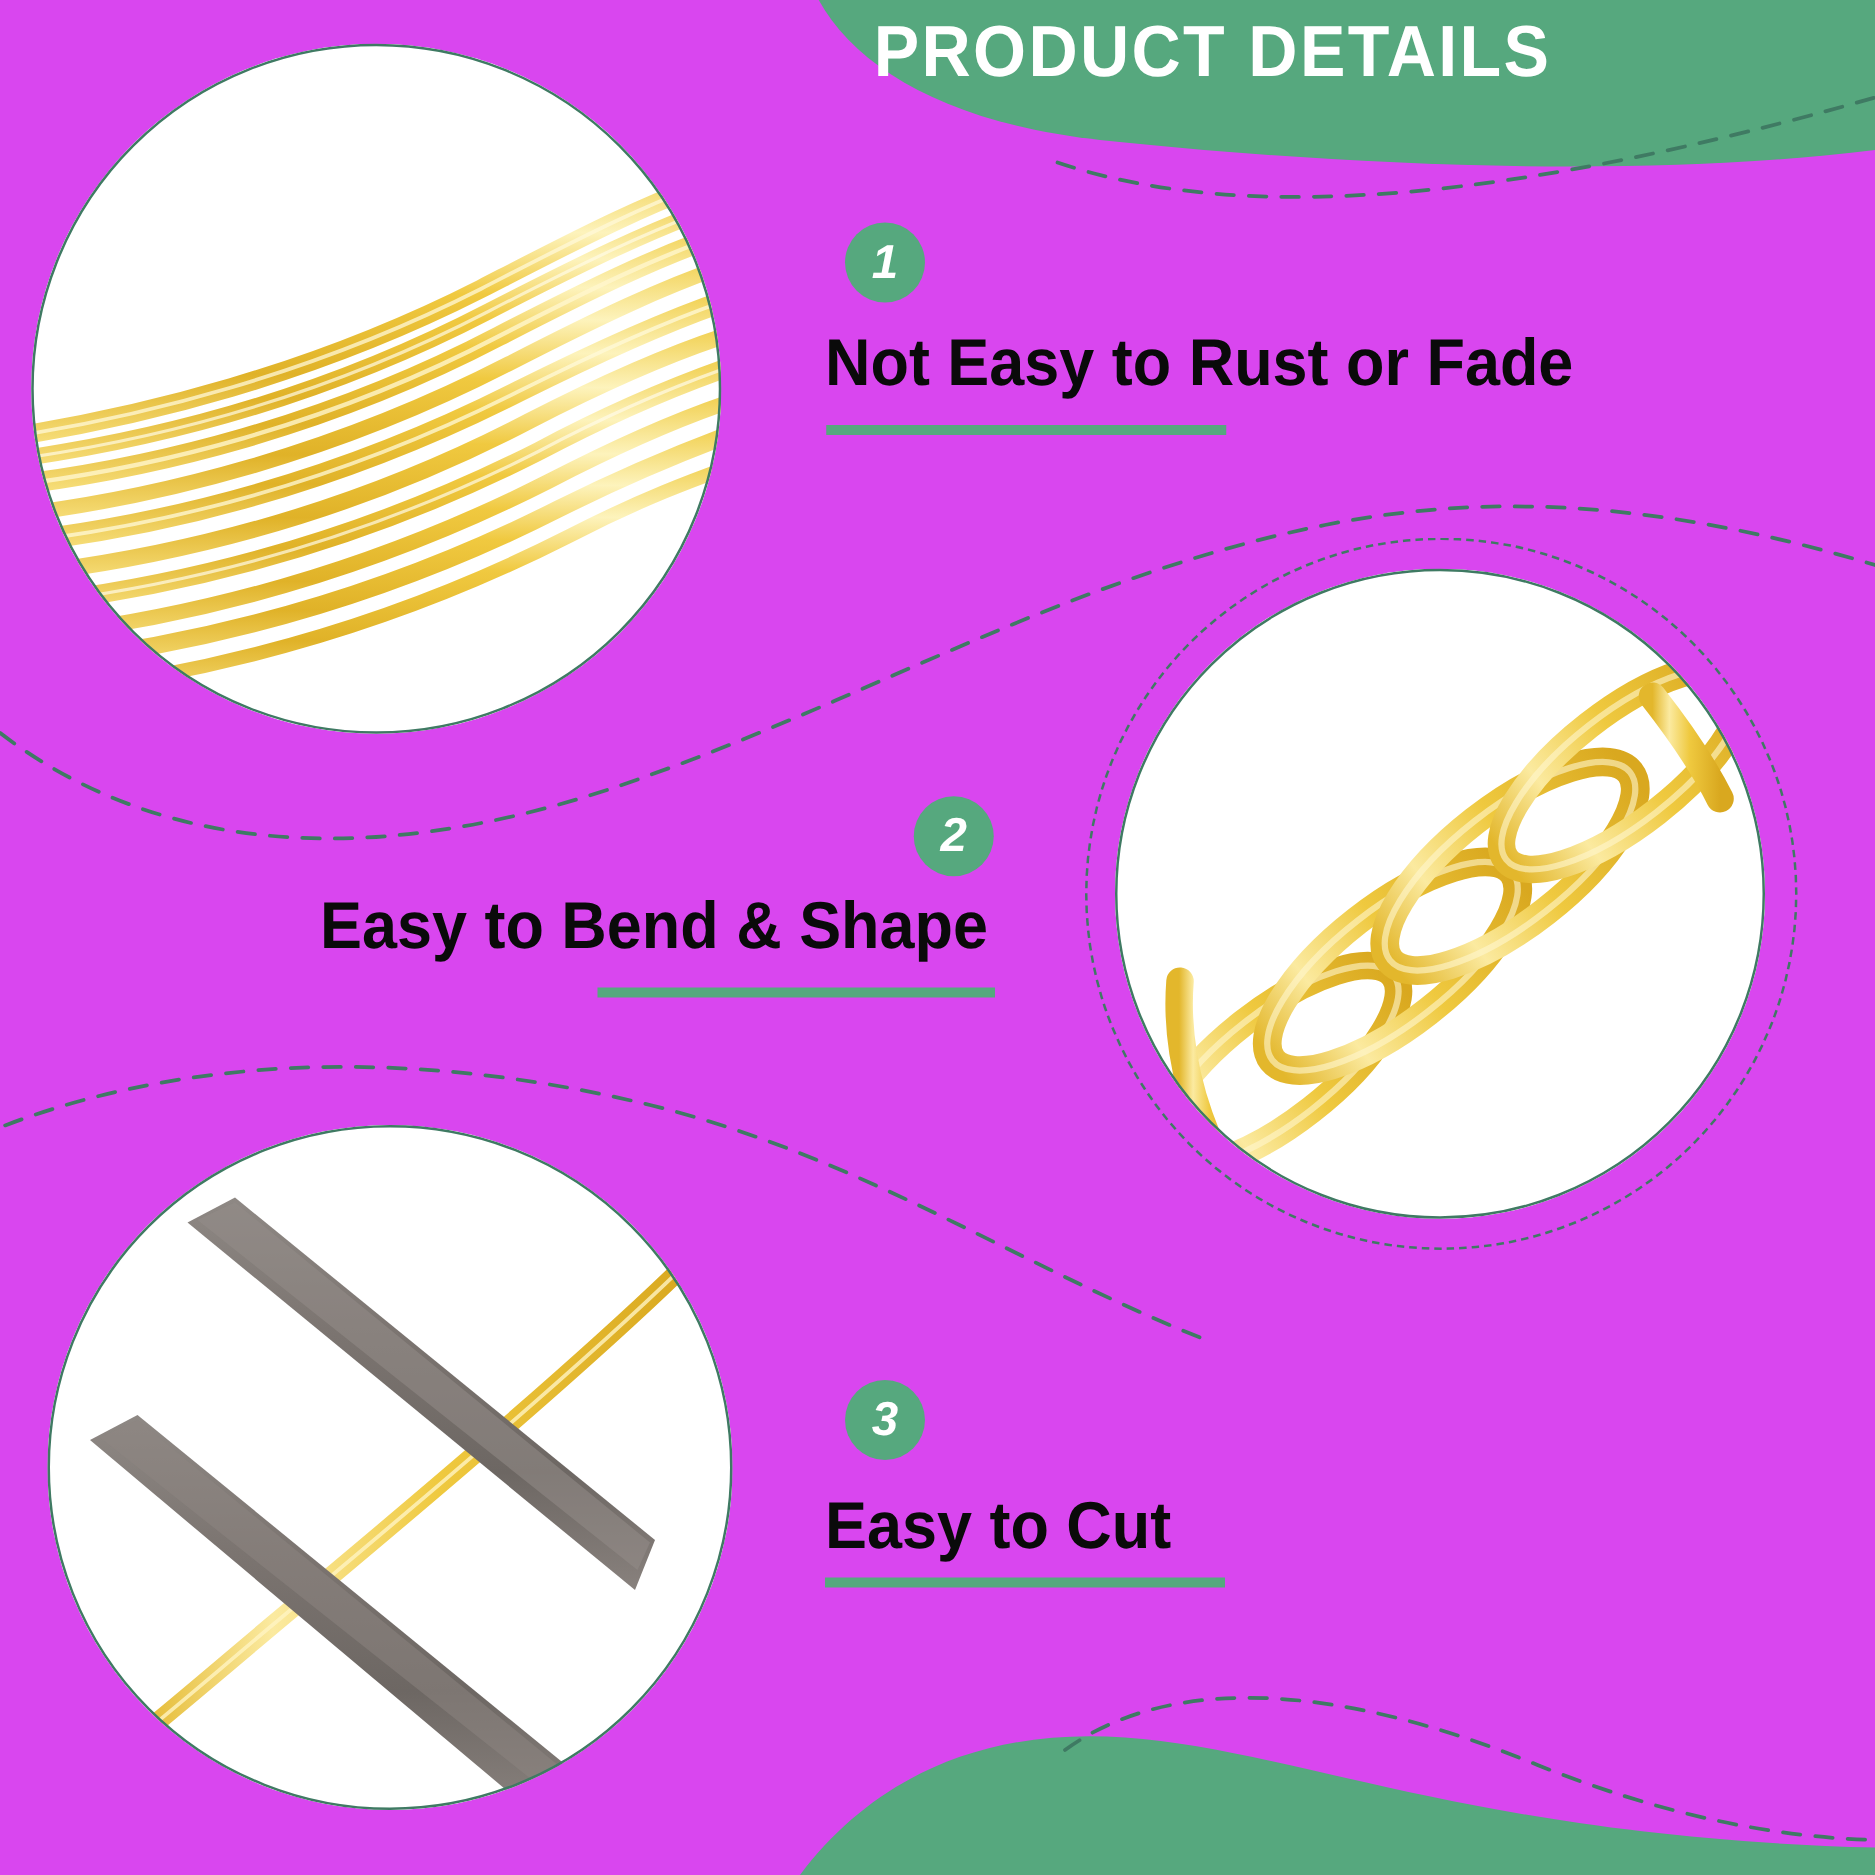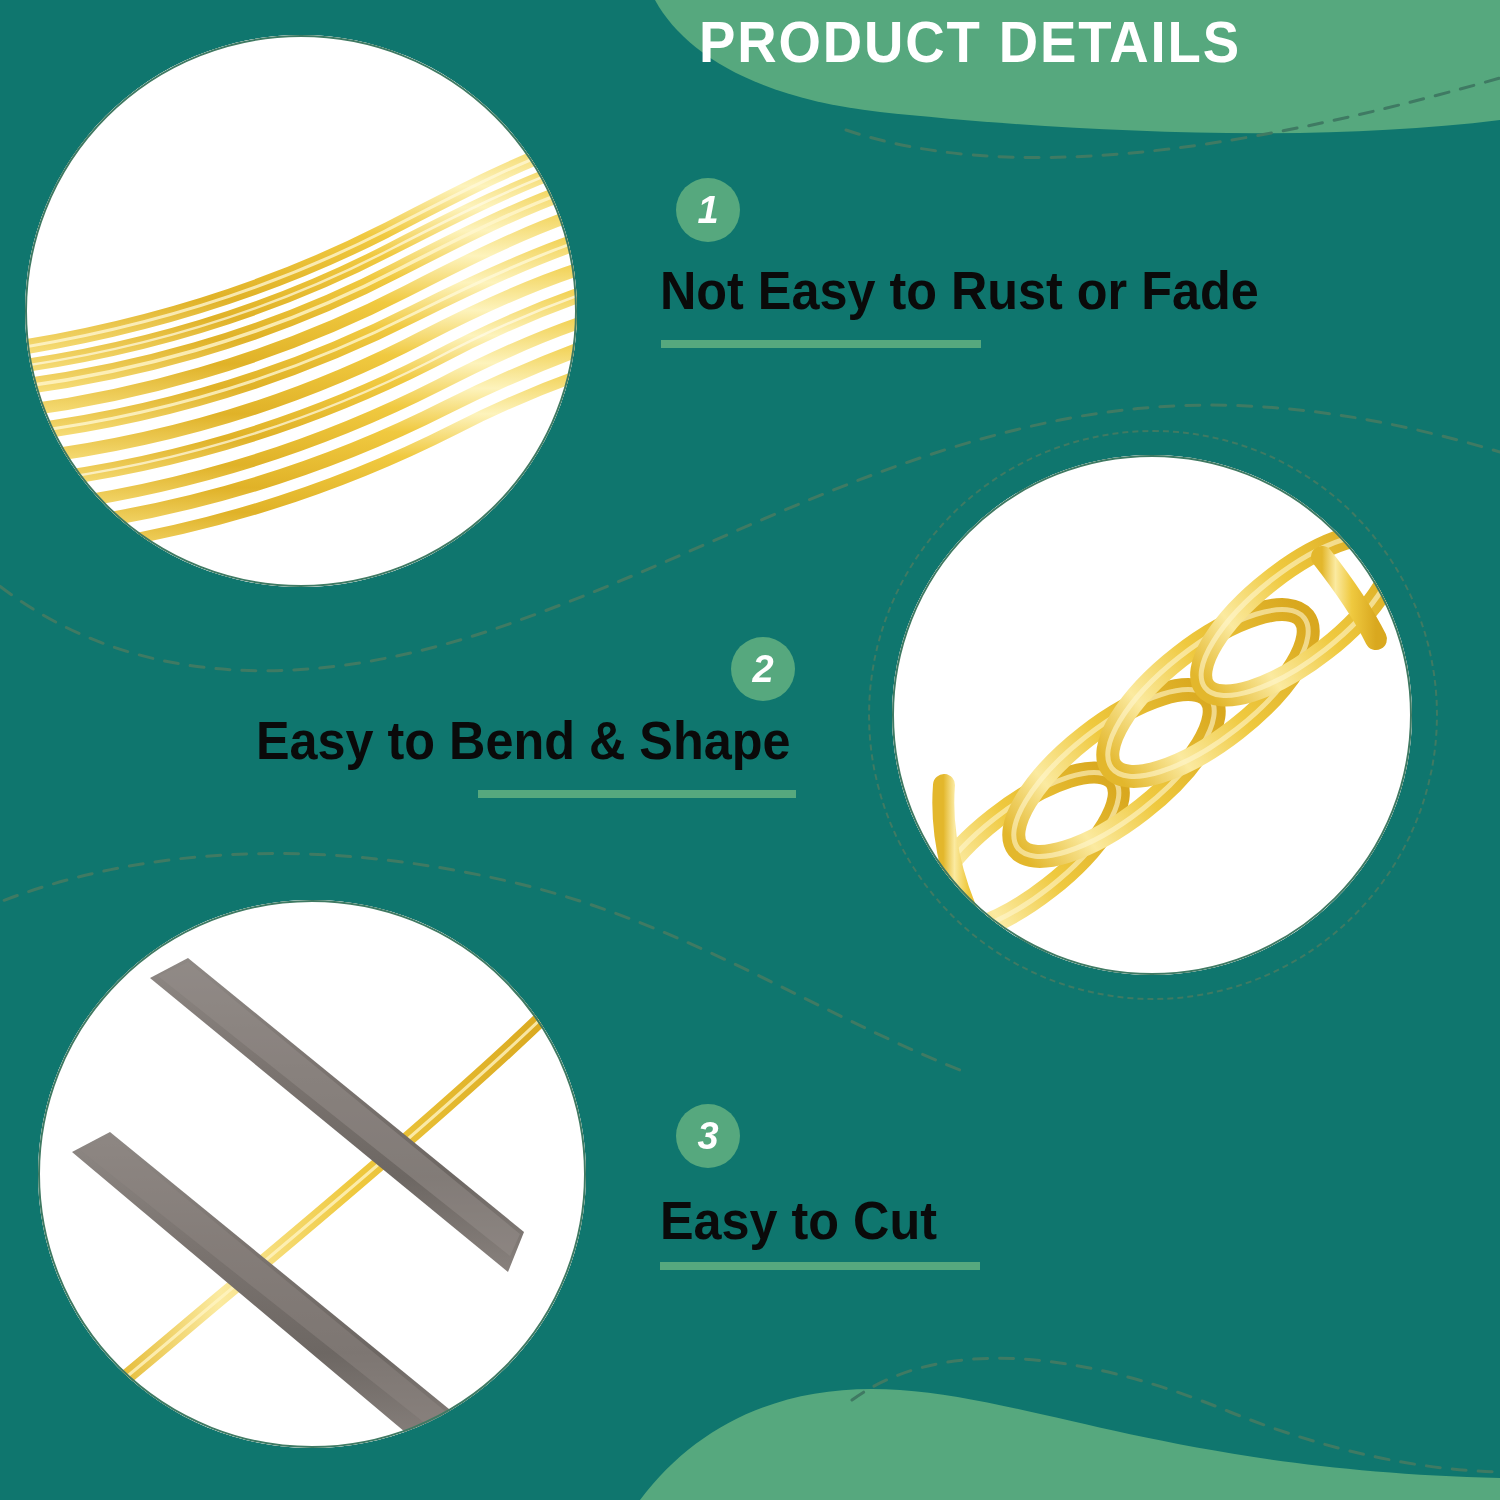--- a/index.html
+++ b/index.html
@@ -4,21 +4,21 @@
 <style>
   html, body {
     margin: 0;
     padding: 0;
     background: #ffffff;
   }
   #page {
     position: relative;
     width: 1500px;
     height: 1500px;
-    background: #0f766e;
+    background: #d946ef;
     overflow: hidden;
     font-family: "Liberation Sans", sans-serif;
   }
   .layer-svg {
     position: absolute;
     left: 0;
     top: 0;
     width: 1500px;
     height: 1500px;
   }

